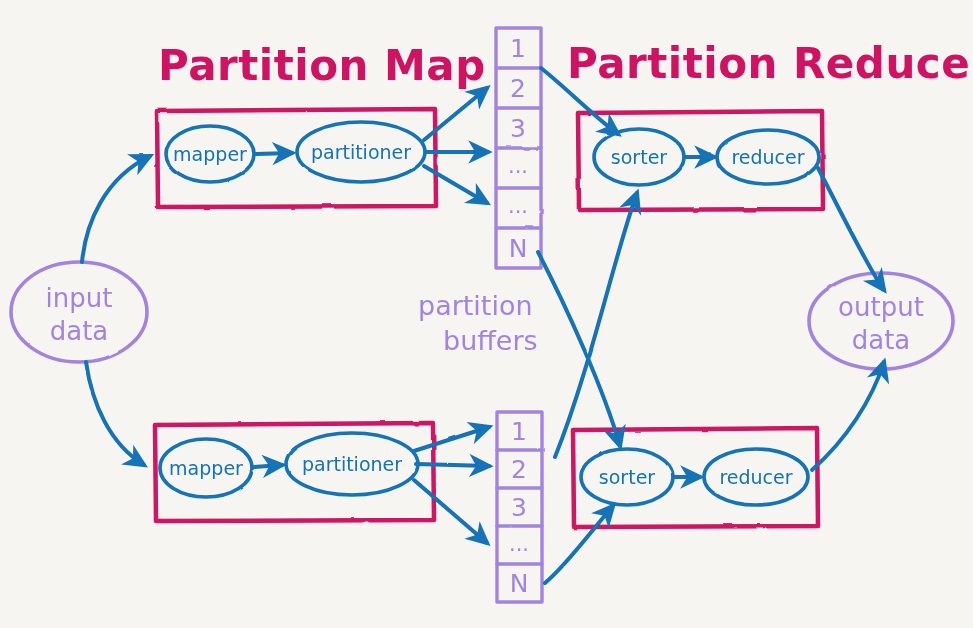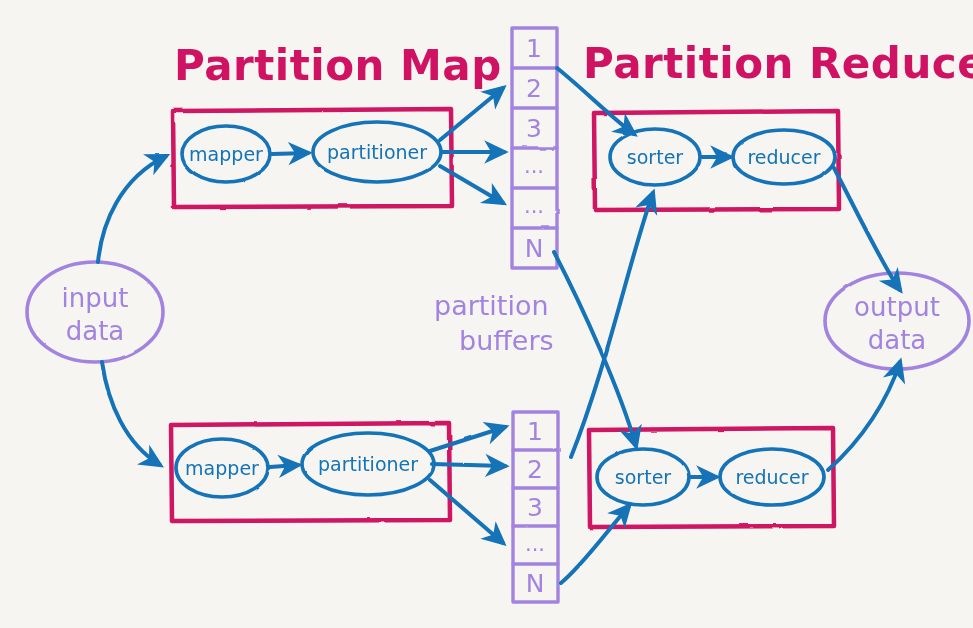--- a/index.html
+++ b/index.html
@@ -2,21 +2,21 @@
 <html><head>
 <meta charset="utf-8">
 <style>
   html,body{margin:0;padding:0;}
   body{
     width:973px;height:628px;
     background:#f7f5f1;
     font-family:"DejaVu Sans", sans-serif;
     overflow:hidden;
   }
-  #canvas{position:relative;width:955px;height:628px;margin-left:16px;}
+  #canvas{position:relative;width:955px;height:628px;}
   svg#art{position:absolute;top:0;left:0;width:973px;height:628px;}
   text{ font-family:"DejaVu Sans", sans-serif; }
 </style>
 </head>
 <body>
 
 <div id="canvas">
   <svg id="art" viewBox="0 0 973 628">
     <defs>
       <marker id="ah-blue" viewBox="0 0 12 12" refX="9" refY="6" markerWidth="7" markerHeight="7" orient="auto-start-reverse">

